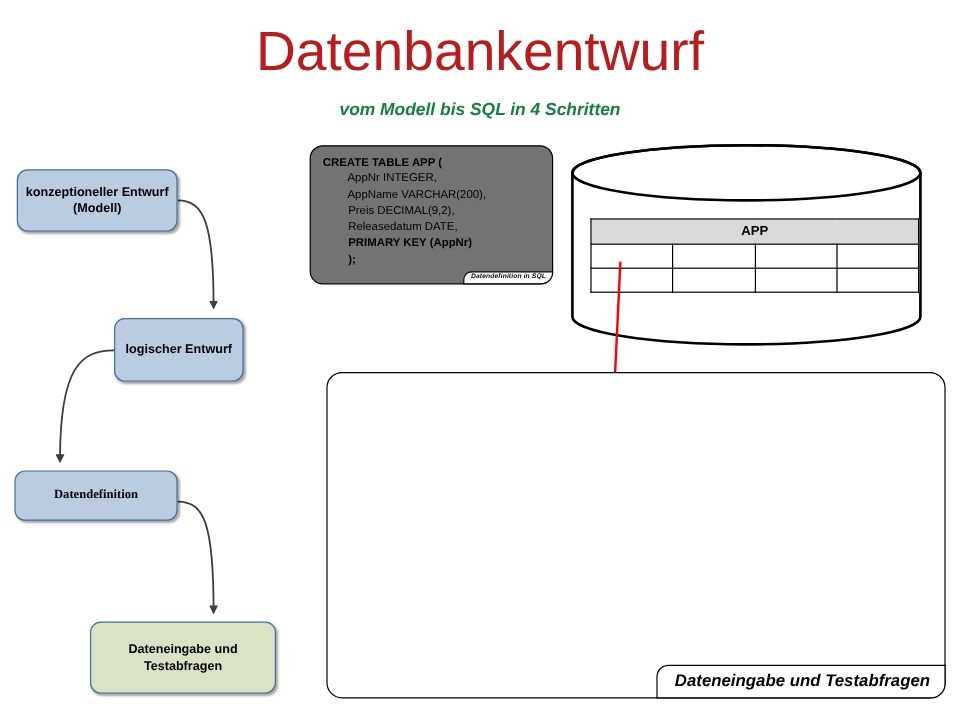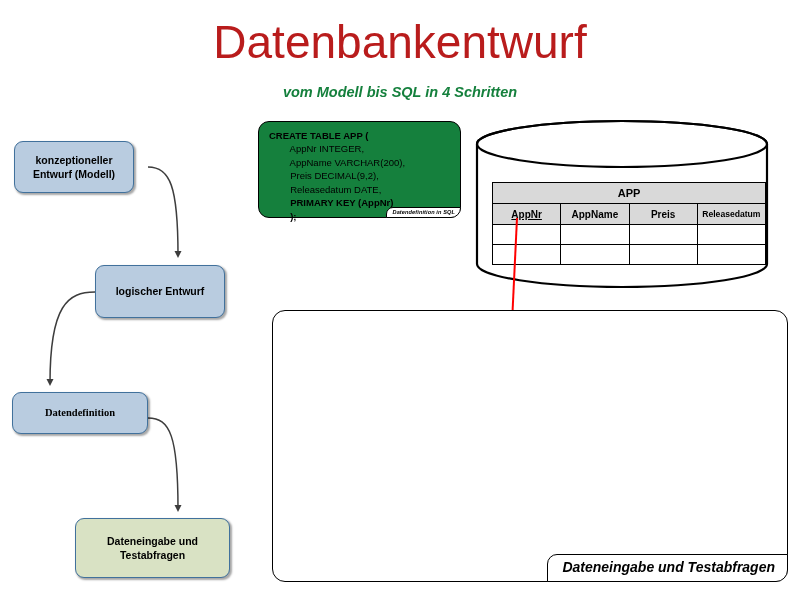--- a/index.html
+++ b/index.html
@@ -53,43 +53,43 @@
     text-align: center;
     font-size: 10.5px;
     font-weight: bold;
     line-height: 1.35;
     padding: 2px 6px;
     box-shadow: 1.5px 1.5px 2px rgba(0,0,0,0.35);
   }
   .flow-box.blue  { background: #b9cce0; }
   .flow-box.green { background: #d9e2c4; }
 
-  #flow-box-1 { left: 14px;  top: 141px; width: 120px; height: 52px; }
-  #flow-box-2 { left: 95px;  top: 265px; width: 130px; height: 53px; }
+  #flow-box-1 { left: 14px;  top: 141px; width: 134px; height: 52px; }
+  #flow-box-2 { left: 95px;  top: 265px; width: 108px; height: 53px; }
   #flow-box-3 { left: 12px;  top: 392px; width: 136px; height: 42px; font-family: Liberation Serif, serif; }
   #flow-box-4 { left: 75px;  top: 518px; width: 155px; height: 60px; }
 
   #flow-connectors {
     position: absolute;
     left: 0;
     top: 0;
     width: 800px;
     height: 600px;
     pointer-events: none;
   }
 
   
   #sql-create-box {
     position: absolute;
     left: 258px;
     top: 121px;
     width: 203px;
-    height: 97px;
-    box-sizing: border-box;
-    background: #15803d;
+    height: 116px;
+    box-sizing: border-box;
+    background: #737373;
     border: 1.6px solid #000000;
     border-radius: 11px;
   }
   #sql-create-code {
     position: absolute;
     left: 10px;
     top: 7px;
     font-size: 9.5px;
     line-height: 1.42;
     white-space: pre;
@@ -244,26 +244,20 @@
   <path d="M 3 26 L 3 146 A 145 23 0 0 0 293 146 L 293 26" fill="#ffffff" stroke="#000000" stroke-width="2.2"></path>
   <ellipse cx="148" cy="26" rx="145" ry="23" fill="none" stroke="#000000" stroke-width="2.2"></ellipse>
 </svg>
 
 <table id="db-table">
   <tbody>
       <tr>
     <td class="thead-cell" colspan="4">APP</td>
   </tr>
   <tr>
-    <td class="col-cell"><span class="pk">AppNr</span></td>
-    <td class="col-cell">AppName</td>
-    <td class="col-cell">Preis</td>
-    <td class="col-cell narrow">Releasedatum</td>
-  </tr>
-  <tr>
     <td class="data-cell"></td>
     <td class="data-cell"></td>
     <td class="data-cell"></td>
     <td class="data-cell"></td>
   </tr>
   <tr>
     <td class="data-cell"></td>
     <td class="data-cell"></td>
     <td class="data-cell"></td>
     <td class="data-cell"></td>

